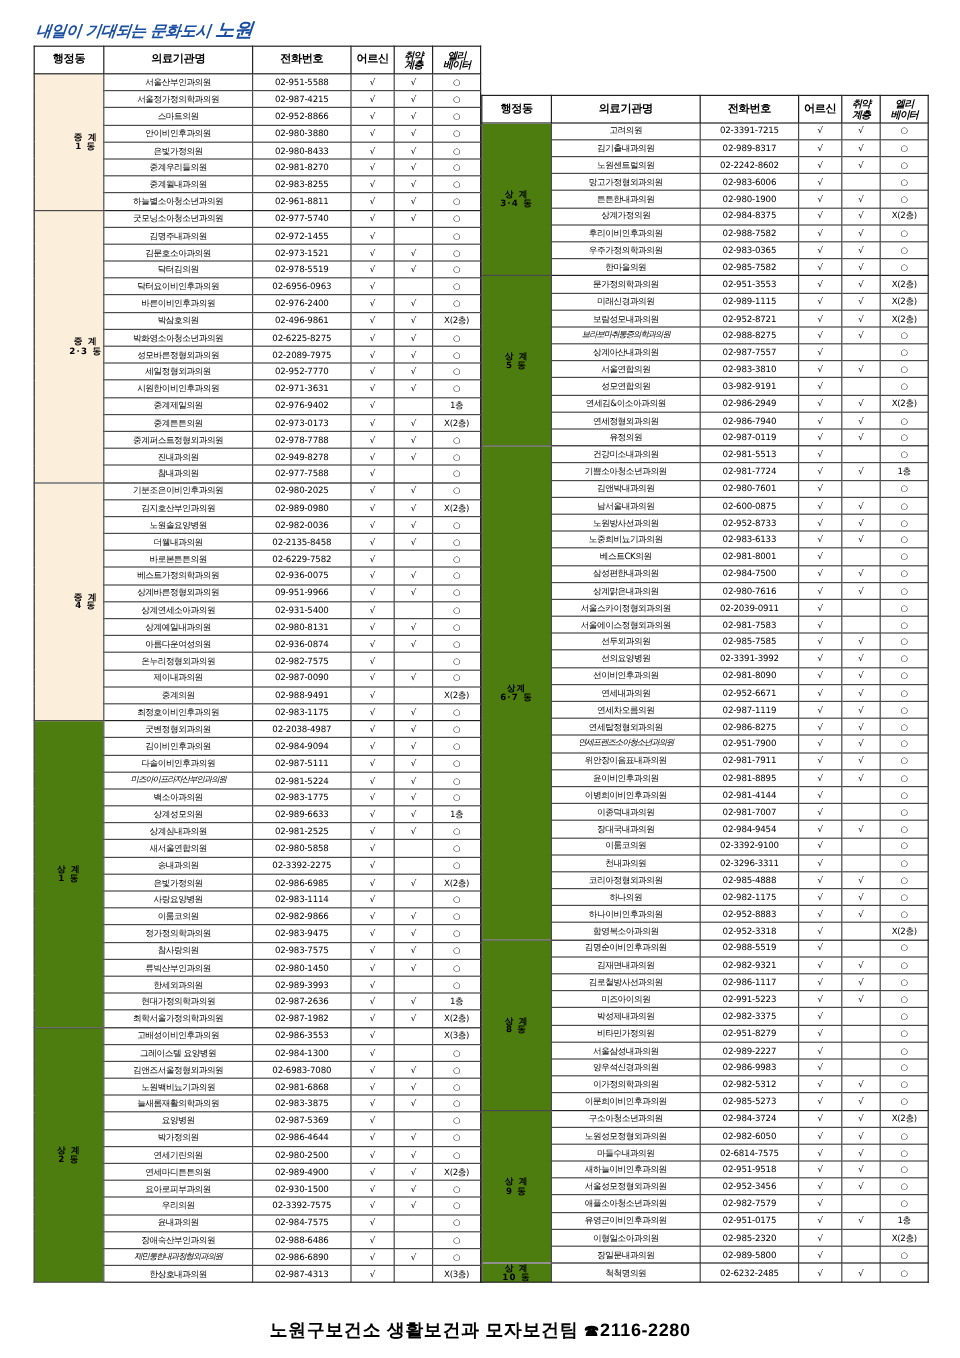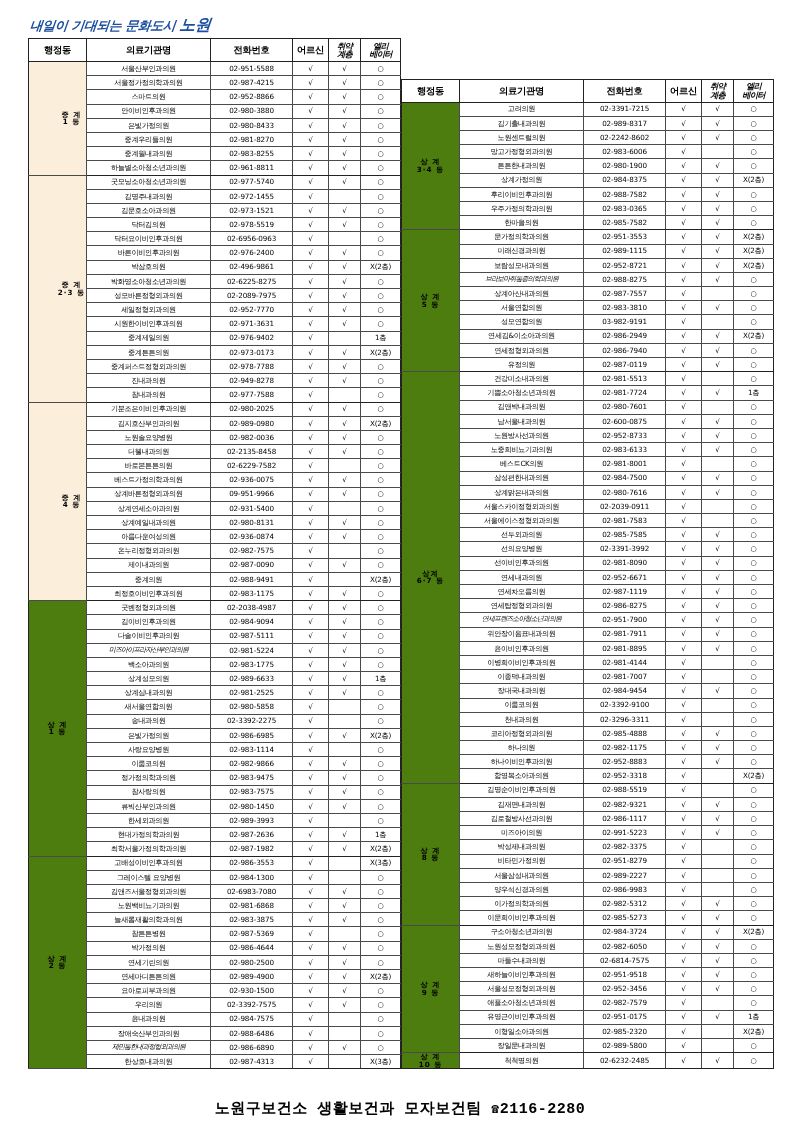--- a/index.html
+++ b/index.html
@@ -126,21 +126,21 @@
   
   .footer {
     position: absolute;
     left: 0;
     right: 0;
     bottom: 14px;
     text-align: center;
     font-size: 15px;
     font-weight: bold;
     letter-spacing: 0.5px;
-    font-family: Liberation Mono, monospace;
+    font-family: Liberation Sans, sans-serif;
   }
   .footer .phone-icon { font-size: 13px; }
 </style>
 </head>
 <body>
 
 <div class="page">
 
   <div class="logo">
     <div class="logo-text"><span>내일이 기대되는 문화도시 </span><span class="big">노원</span></div>
@@ -595,21 +595,21 @@
               <td class="elev">○</td>
             </tr>
             <tr>
               <td class="name">늘새롬재활의학과의원</td>
               <td class="tel">02-983-3875</td>
               <td class="mark">√</td>
               <td class="mark">√</td>
               <td class="elev">○</td>
             </tr>
             <tr>
-              <td class="name">참튼튼병원</td>
+              <td class="name">요양병원</td>
               <td class="tel">02-987-5369</td>
               <td class="mark">√</td>
               <td class="mark"></td>
               <td class="elev">○</td>
             </tr>
             <tr>
               <td class="name">박가정의원</td>
               <td class="tel">02-986-4644</td>
               <td class="mark">√</td>
               <td class="mark">√</td>

